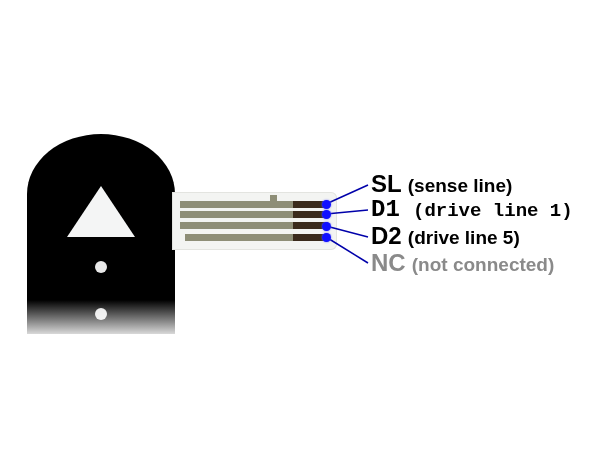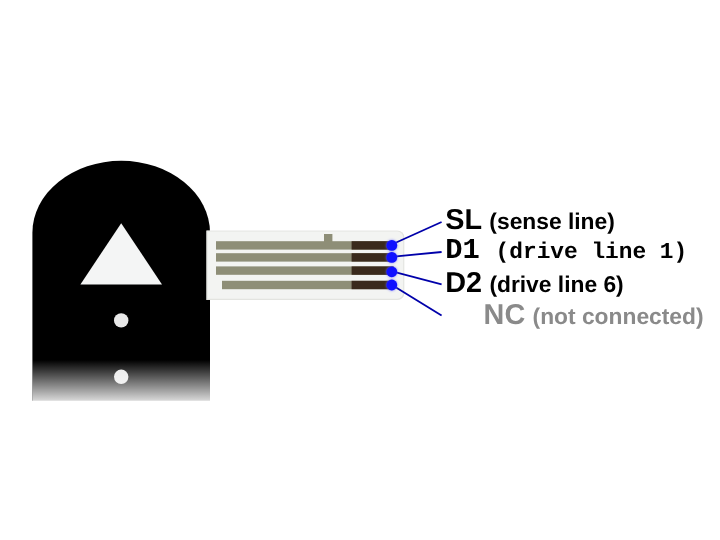--- a/index.html
+++ b/index.html
@@ -9,21 +9,21 @@
   .sensor-fade{position:absolute;left:27px;top:300px;width:148px;height:40px;background:linear-gradient(to bottom,rgba(255,255,255,0) 0%,#ffffff 100%);}
   .tail{position:absolute;left:172px;top:192px;width:165px;height:58px;background:#f3f4f2;border-radius:0 6px 6px 0;box-shadow:inset 0 0 0 1px #e3e4e0;}
   .trace{position:absolute;height:7px;background:#8e8e77;}
   .trace .pad{position:absolute;right:0;top:0;height:7px;width:35px;background:#3a2a1c;}
   .tab{position:absolute;left:270px;top:195px;width:7px;height:8px;background:#8e8e77;}
   .dot{position:absolute;width:9px;height:9px;border-radius:50%;background:#1010ff;box-shadow:0 0 2px #6b6bff;}
   svg.lines{position:absolute;left:0;top:0;}
   .label{position:absolute;left:371px;font-weight:bold;font-size:22px;line-height:26px;white-space:nowrap;color:#000;}
   .label .code{font-size:24px;}
   .label .desc{font-size:19px;}
-  .label.nc{color:#8a8a8a;margin-left:32px;}
+  .label.nc{color:#8a8a8a;}
 </style>
 </head>
 <body>
 
 <div class="stage">
 
   <div class="sensor">
     <svg width="148" height="200" style="position:absolute;left:0;top:0">
       <polygon points="74,52 40,103 108,103" fill="#f4f5f5"></polygon>
       <circle cx="74" cy="133" r="6" fill="#e8e8e8"></circle>
@@ -63,20 +63,20 @@
   <div class="label" style="top:171px;">
     <span class="code">SL</span>
     <span class="desc">(sense line)</span>
   </div>
   <div class="label" style="top:197px;font-family:Liberation Mono, monospace;">
     <span class="code">D1</span>
     <span class="desc">(drive line 1)</span>
   </div>
   <div class="label" style="top:223px;">
     <span class="code">D2</span>
-    <span class="desc">(drive line 6)</span>
+    <span class="desc">(drive line 5)</span>
   </div>
   <div class="label nc" style="top:250px;">
     <span class="code">NC</span>
     <span class="desc">(not connected)</span>
   </div>
 
 </div>
 
 </body></html>

